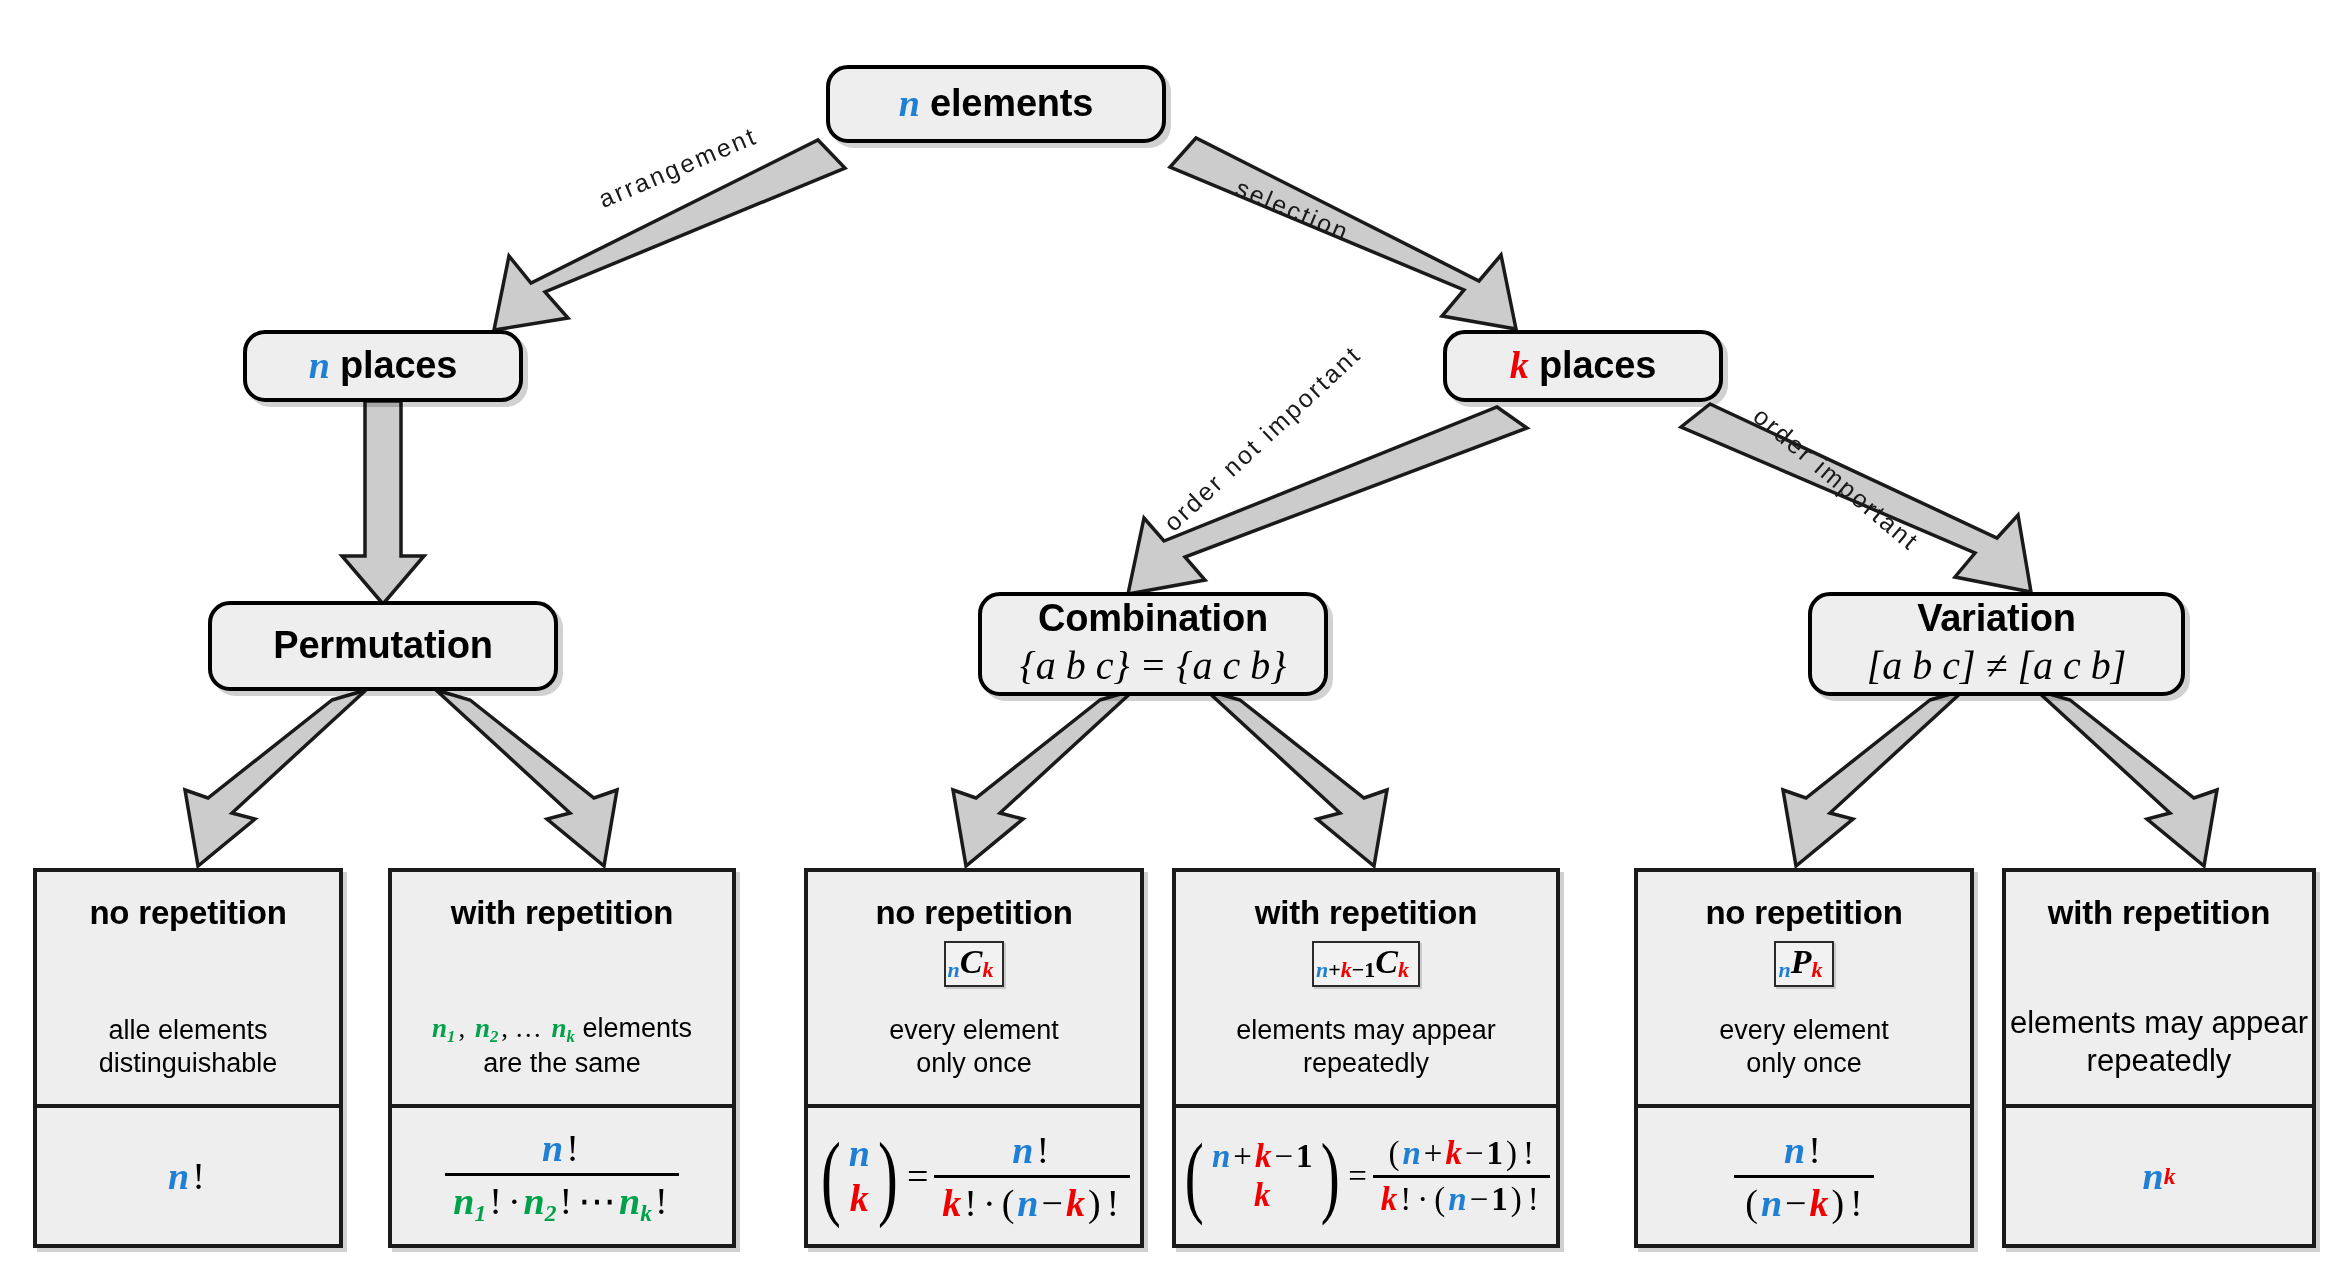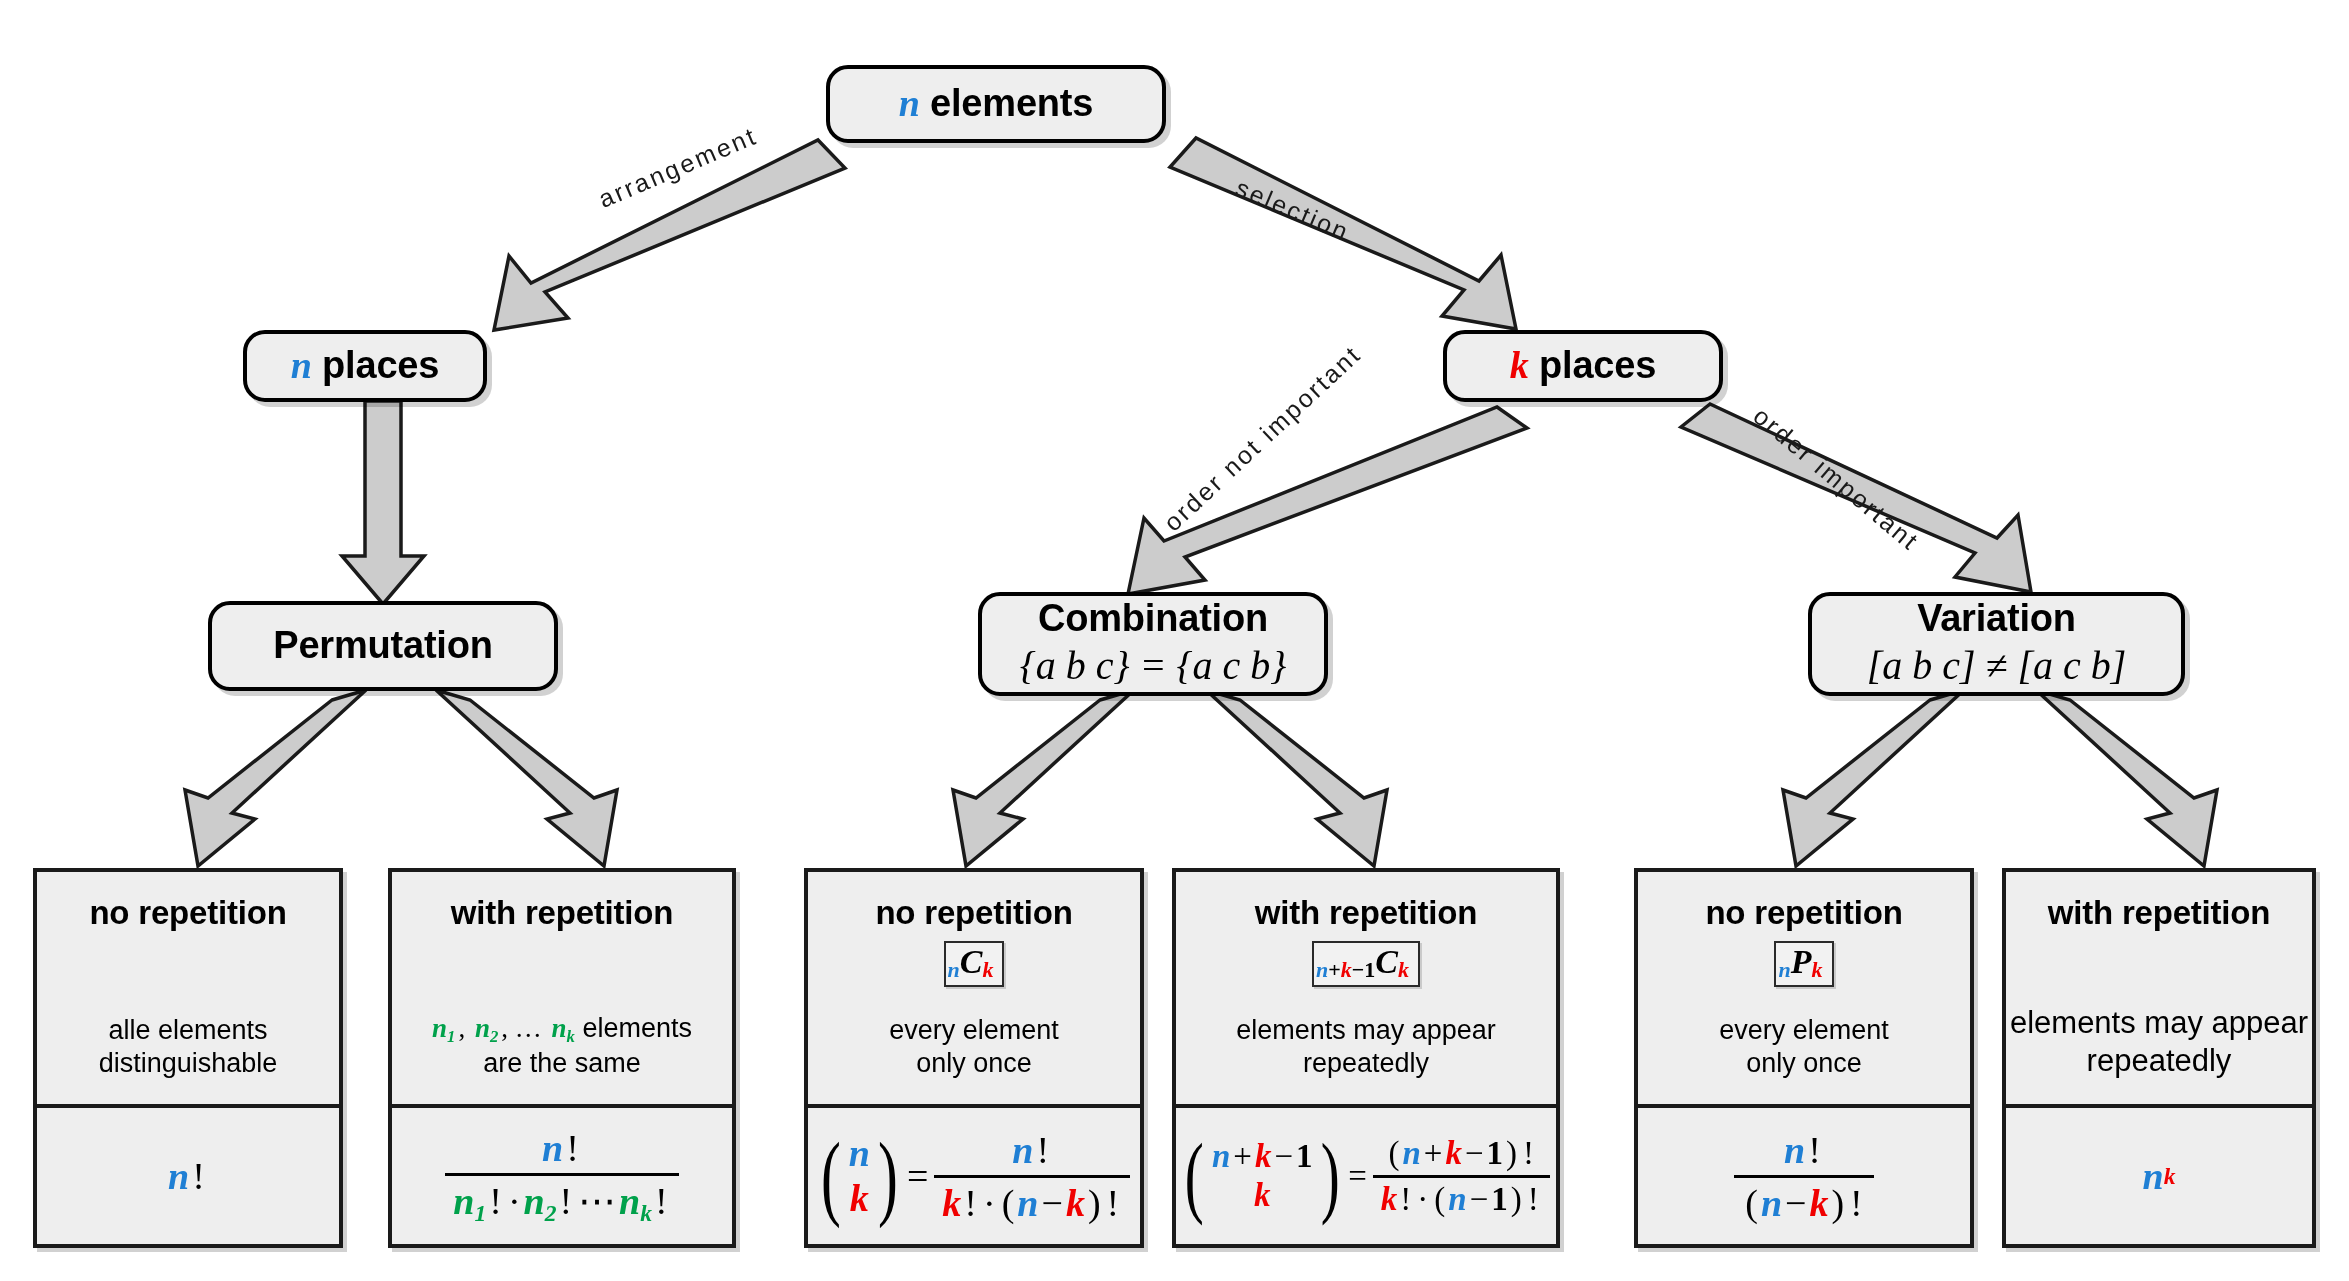--- a/index.html
+++ b/index.html
@@ -239,21 +239,21 @@
   <div class="elabel" style="left:1168px;top:512px;transform:rotate(-43deg);transform-origin:left center;">order not important</div>
 
   <div class="elabel" style="left:1757px;top:398px;transform:rotate(40deg);transform-origin:left center;">order important</div>
 
   <div class="node" style="left:826px;top:65px;width:340px;height:78px;">
     <div class="title">
       <span class="mathvar blue">n</span>&nbsp;<span>elements</span>
     </div>
   </div>
 
-  <div class="node" style="left:243px;top:330px;width:244px;height:72px;">
+  <div class="node" style="left:243px;top:330px;width:280px;height:72px;">
     <div class="title">
       <span class="mathvar blue">n</span>&nbsp;<span>places</span>
     </div>
   </div>
 
   <div class="node" style="left:1443px;top:330px;width:280px;height:72px;">
     <div class="title">
       <span class="mathvar red">k</span>&nbsp;<span>places</span>
     </div>
   </div>

